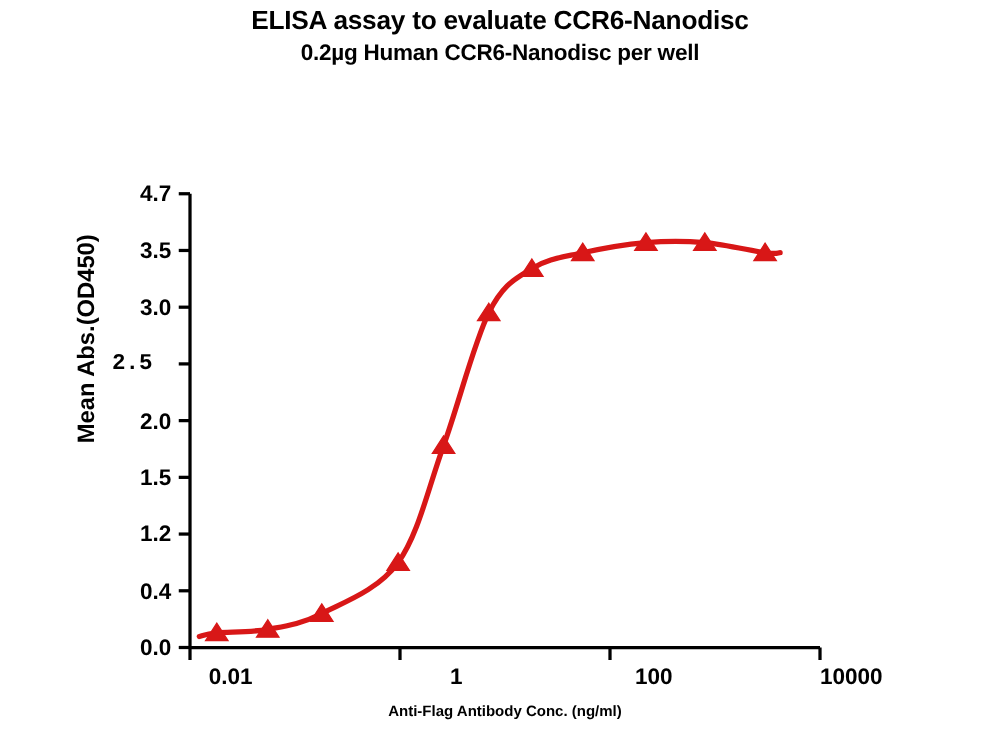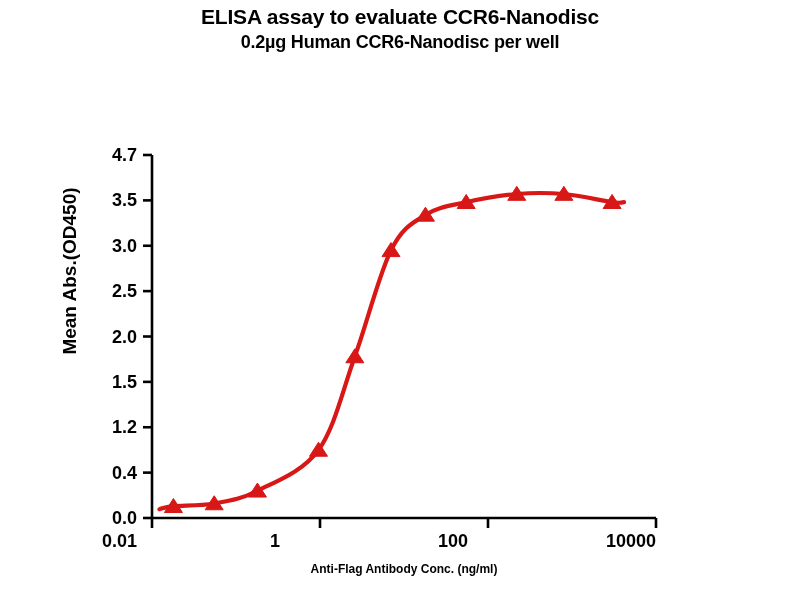--- a/index.html
+++ b/index.html
@@ -82,21 +82,21 @@
     position: absolute;
     width: 56px;
     text-align: right;
     font-size: 18px;
     font-weight: bold;
     line-height: 18px;
   }
   .x-tick-label {
     position: absolute;
     width: 100px;
-    text-align: left;
+    text-align: right;
     font-size: 18px;
     font-weight: bold;
     line-height: 18px;
   }
 </style>
 </head>
 <body>
 
 <div id="figure">
 
@@ -148,21 +148,21 @@
           <polygon points="612.0781853964517,194.49 603.0781853964517,208.49 621.0781853964517,208.49" fill="#d81717" stroke="#d81717" stroke-width="1"></polygon>
         </g>
     </svg>
 
     <div id="y-tick-labels">
         <div class="y-tick-label" style="left: 81px; top: 509px; text-align: right;">0.0</div>
         <div class="y-tick-label" style="left: 81px; top: 463.625px;">0.4</div>
         <div class="y-tick-label" style="left: 81px; top: 418.25px;">1.2</div>
         <div class="y-tick-label" style="left: 81px; top: 372.875px;">1.5</div>
         <div class="y-tick-label" style="left: 81px; top: 327.5px;">2.0</div>
-        <div class="y-tick-label" style="left: 81px; top: 282.125px;">2.5</div>
+        <div class="y-tick-label" style="left: 66px; top: 282.125px; font-family: Liberation Mono, monospace;">2.5</div>
         <div class="y-tick-label" style="left: 81px; top: 236.75px;">3.0</div>
         <div class="y-tick-label" style="left: 81px; top: 191.375px;">3.5</div>
         <div class="y-tick-label" style="left: 81px; top: 146px;">4.7</div>
       </div>
     <div id="x-tick-labels">
         <div class="x-tick-label" style="left: 102px; top: 532px;">0.01</div>
         <div class="x-tick-label" style="left: 270px; top: 532px;">1</div>
         <div class="x-tick-label" style="left: 438px; top: 532px;">100</div>
         <div class="x-tick-label" style="left: 606px; top: 532px;">10000</div>
       </div>

